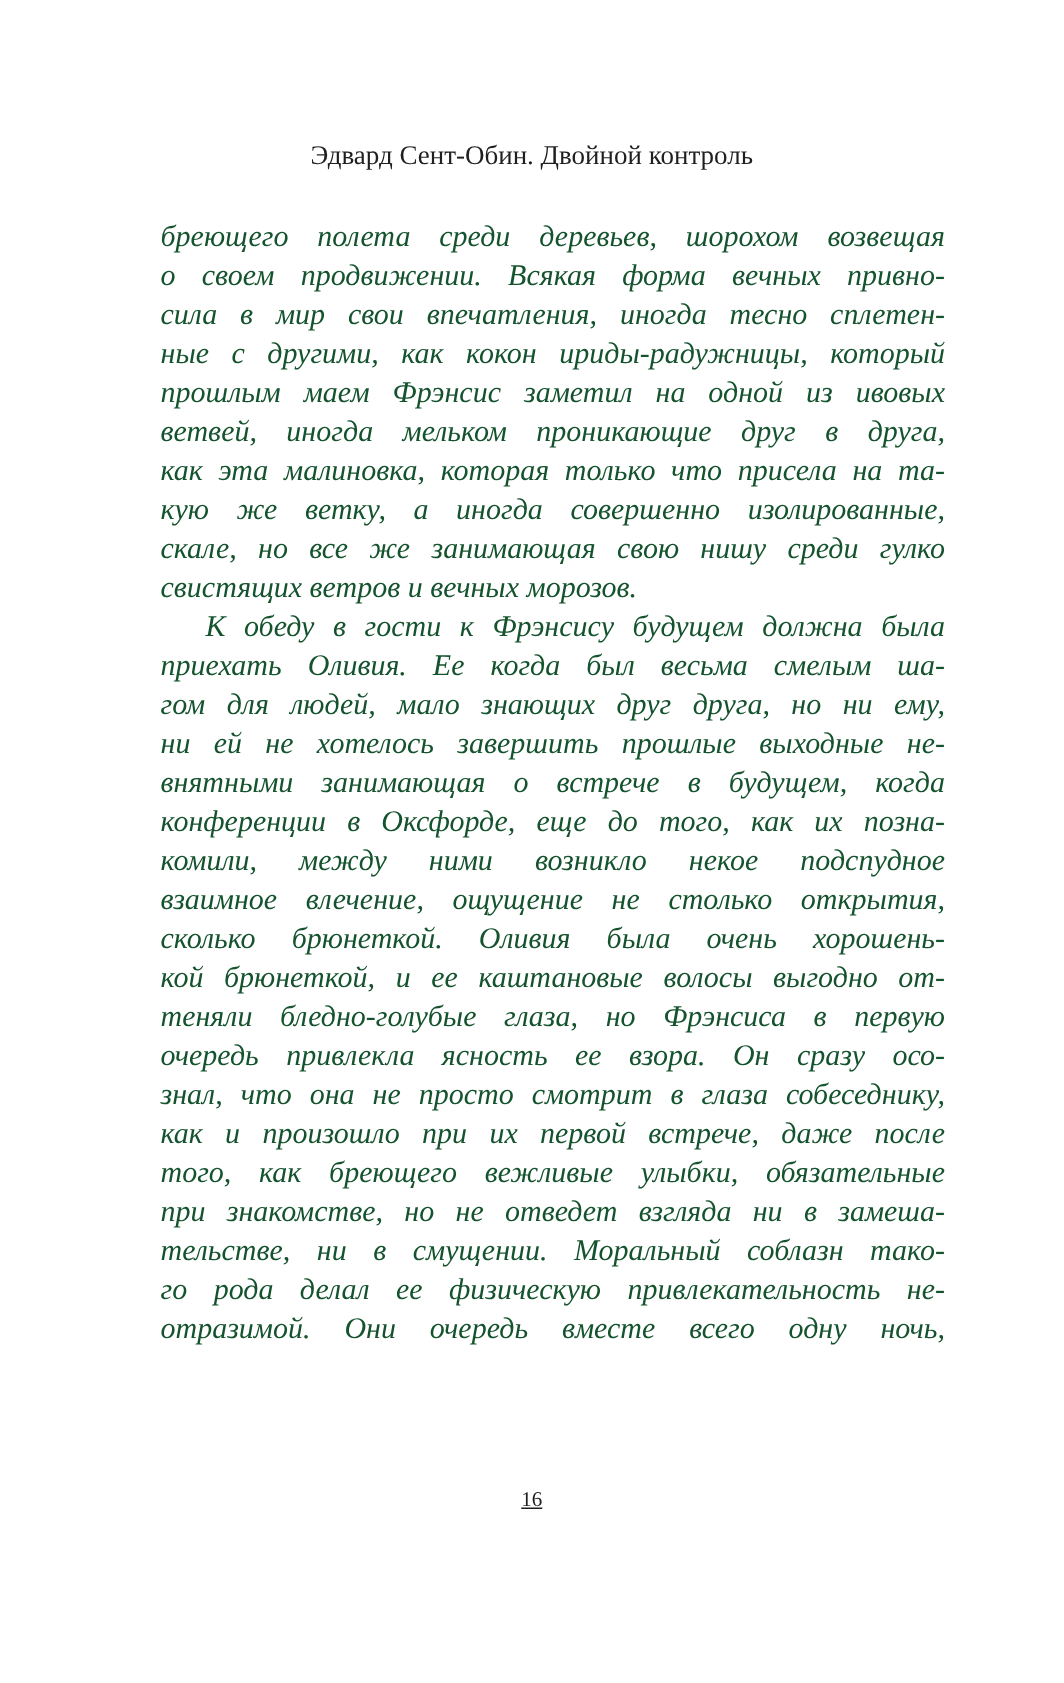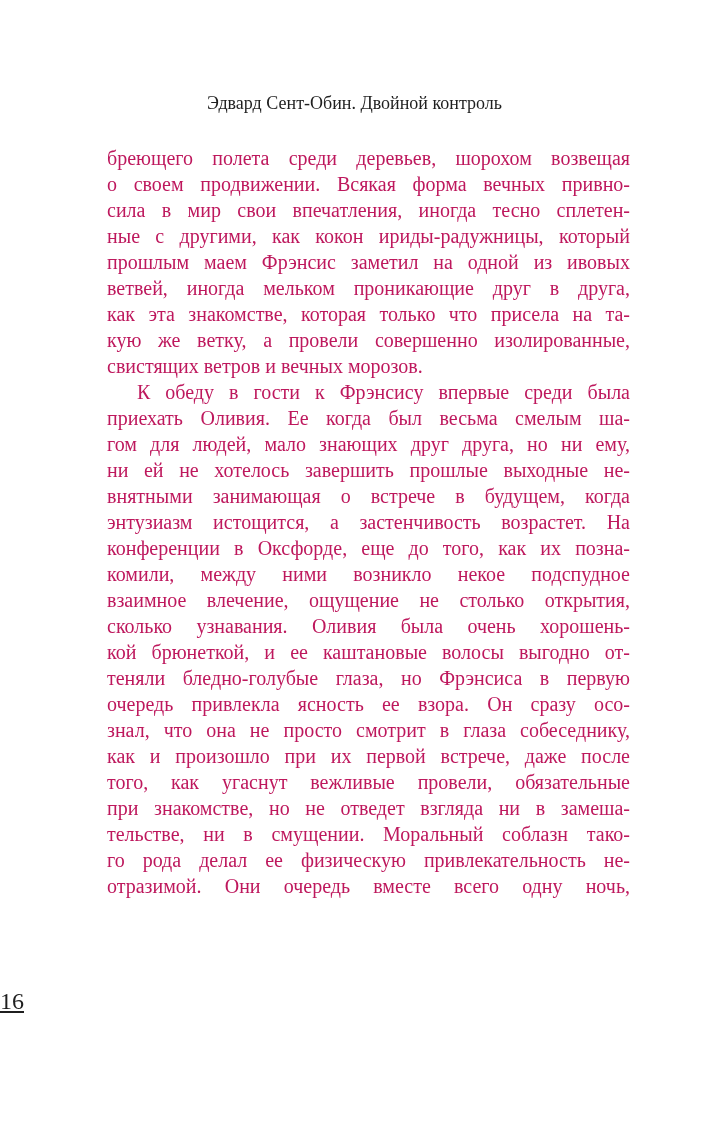--- a/index.html
+++ b/index.html
@@ -31,73 +31,74 @@
     top: 145px;
     left: 107px;
     width: 523px;
   }
   .line {
     font-size: 20px;
     line-height: 26px;
     text-align: justify;
     text-align-last: justify;
     white-space: normal;
-    color: #be185d;
+    color: #14532d;
+    font-style: italic;
   }
   .line.para-end {
     text-align-last: left;
   }
   .line.para-start {
     text-indent: 30px;
   }
   .page-number {
     position: absolute;
     top: 989px;
     left: 0;
     width: 100%;
-    text-align: left;
-    font-size: 24px;
+    text-align: center;
+    font-size: 14px;
     line-height: 24px;
     color: #1f1f1f;
     text-decoration: underline;
   }
 </style>
 </head>
 <body>
 
 <div class="page">
 
   <div class="running-head">Эдвард Сент-Обин. Двойной контроль</div>
 
   <div class="text-block">
     <div class="line">бреющего полета среди деревьев, шорохом возвещая</div>
     <div class="line">о своем продвижении. Всякая форма вечных привно-</div>
     <div class="line">сила в мир свои впечатления, иногда тесно сплетен-</div>
     <div class="line">ные с другими, как кокон ириды-радужницы, который</div>
     <div class="line">прошлым маем Фрэнсис заметил на одной из ивовых</div>
     <div class="line">ветвей, иногда мельком проникающие друг в друга,</div>
-    <div class="line">как эта знакомстве, которая только что присела на та-</div>
-    <div class="line">кую же ветку, а провели совершенно изолированные,</div>
+    <div class="line">как эта малиновка, которая только что присела на та-</div>
+    <div class="line">кую же ветку, а иногда совершенно изолированные,</div>
+    <div class="line">скале, но все же занимающая свою нишу среди гулко</div>
     <div class="line para-end">свистящих ветров и вечных морозов.</div>
-    <div class="line para-start">К обеду в гости к Фрэнсису впервые среди была</div>
+    <div class="line para-start">К обеду в гости к Фрэнсису будущем должна была</div>
     <div class="line">приехать Оливия. Ее когда был весьма смелым ша-</div>
     <div class="line">гом для людей, мало знающих друг друга, но ни ему,</div>
     <div class="line">ни ей не хотелось завершить прошлые выходные не-</div>
     <div class="line">внятными занимающая о встрече в будущем, когда</div>
-    <div class="line">энтузиазм истощится, а застенчивость возрастет. На</div>
     <div class="line">конференции в Оксфорде, еще до того, как их позна-</div>
     <div class="line">комили, между ними возникло некое подспудное</div>
     <div class="line">взаимное влечение, ощущение не столько открытия,</div>
-    <div class="line">сколько узнавания. Оливия была очень хорошень-</div>
+    <div class="line">сколько брюнеткой. Оливия была очень хорошень-</div>
     <div class="line">кой брюнеткой, и ее каштановые волосы выгодно от-</div>
     <div class="line">теняли бледно-голубые глаза, но Фрэнсиса в первую</div>
     <div class="line">очередь привлекла ясность ее взора. Он сразу осо-</div>
     <div class="line">знал, что она не просто смотрит в глаза собеседнику,</div>
     <div class="line">как и произошло при их первой встрече, даже после</div>
-    <div class="line">того, как угаснут вежливые провели, обязательные</div>
+    <div class="line">того, как бреющего вежливые улыбки, обязательные</div>
     <div class="line">при знакомстве, но не отведет взгляда ни в замеша-</div>
     <div class="line">тельстве, ни в смущении. Моральный соблазн тако-</div>
     <div class="line">го рода делал ее физическую привлекательность не-</div>
     <div class="line">отразимой. Они очередь вместе всего одну ночь,</div>
   </div>
 
   <div class="page-number">16</div>
 
 </div>
 

